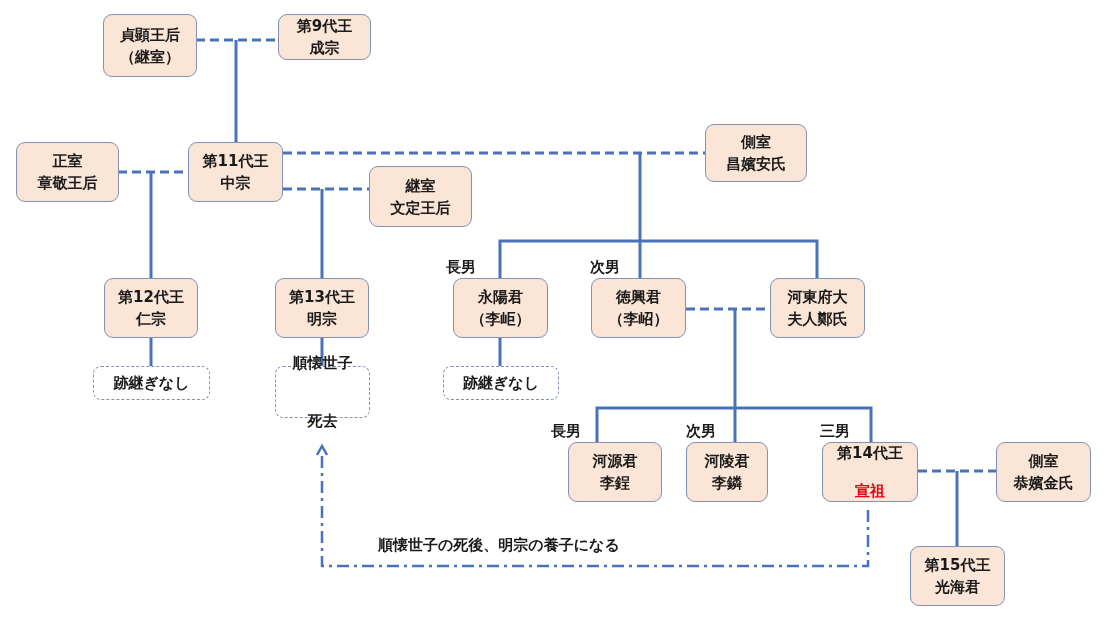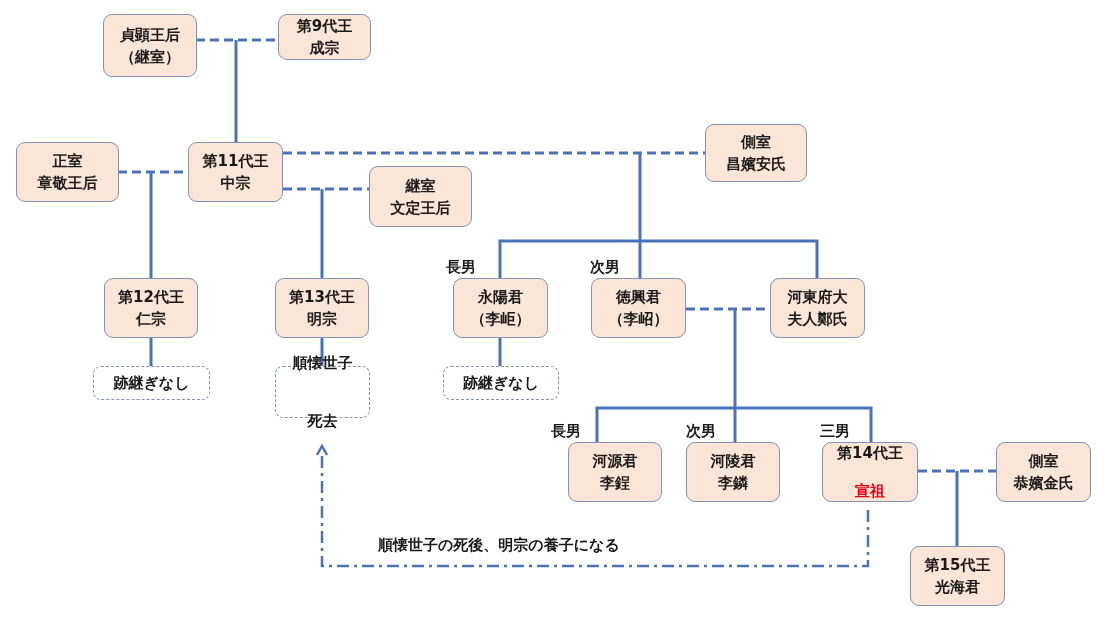--- a/index.html
+++ b/index.html
@@ -115,21 +115,21 @@
   <span>跡継ぎなし</span>
 </div>
 
 <div class="lbl" style="left:551px;top:422px;">長男</div>
 <div class="box" style="left:548px;top:442px;width:94px;height:60px;margin-left:20px;">
   <span>河源君</span>
   <span>李鋥</span>
 </div>
 
 <div class="lbl" style="left:686px;top:422px;">次男</div>
-<div class="box" style="left:686px;top:442px;width:94px;height:60px;font-family:Liberation Serif, serif;">
+<div class="box" style="left:686px;top:442px;width:82px;height:60px;font-family:Liberation Serif, serif;">
   <span>河陵君</span>
   <span>李鏻</span>
 </div>
 
 <div class="lbl" style="left:820px;top:422px;">三男</div>
 <div class="box" style="left:822px;top:442px;width:96px;height:60px;">
   <span>第14代王</span>
   <span class="red">宣祖</span>
 </div>
 

